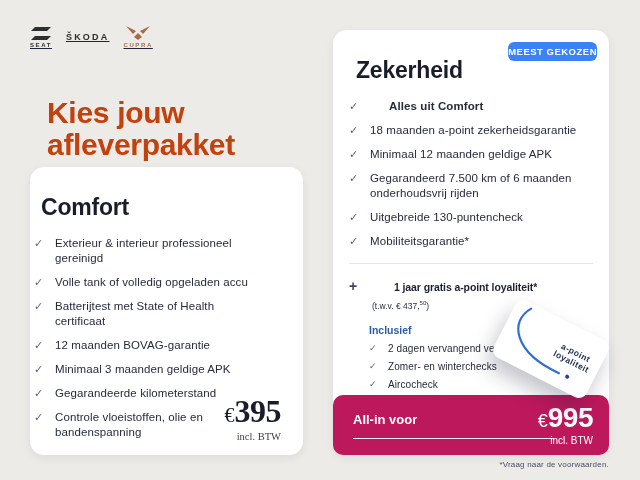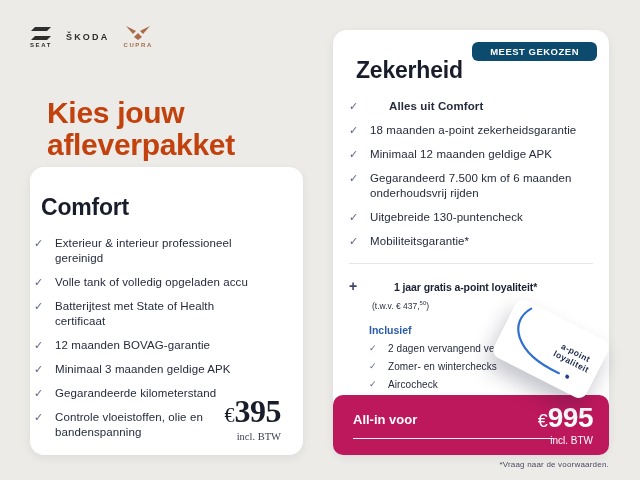--- a/index.html
+++ b/index.html
@@ -5,21 +5,21 @@
   html,body { margin:0; padding:0; }
   body {
     width:640px; height:480px;
     background:#ecebe7;
     font-family:"Liberation Sans", sans-serif;
     color:#20253a;
   }
   #stage { position:relative; width:640px; height:480px; overflow:hidden; background:#ecebe7; }
 
   
-  .logos { position:absolute; left:30px; top:26px; display:flex; align-items:center; gap:14px; }
+  .logos { position:absolute; left:30px; top:26px; display:flex; align-items:center; gap:14px;text-decoration:underline; }
   .logo { display:flex; flex-direction:column; align-items:center; gap:2px; }
   .logo-label { font-size:6px; font-weight:700; letter-spacing:1.6px; color:#2e2e2e; }
   .cupra-label { color:#a96a47; }
   .skoda-word { font-size:9px; font-weight:700; letter-spacing:2.2px; color:#2e2e2e; }
 
   
   h1 {
     position:absolute; left:30px; top:80px; margin:17px;
     font-size:30px; font-weight:600; line-height:1.08;
     letter-spacing:-0.3px; color:#c2410c;
@@ -44,23 +44,23 @@
 
   
   .price-block { position:absolute; right:22px; bottom:13px; text-align:right; color:#191d2b;font-family:Liberation Serif, serif; }
   .price .cur { font-size:20px; font-weight:400; }
   .price .amt { font-size:32px; font-weight:700; letter-spacing:-0.5px; }
   .pnote { font-size:10.5px; color:#3c4153; margin-top:1px; }
 
   
   .badge {
     position:absolute; top:12px; right:12px;
-    background:#0c4a6e; color:#fff;
+    background:#3b82f6; color:#fff;
     font-size:9.5px; font-weight:700; letter-spacing:0.5px;
-    padding:4px 18px; border-radius:6px;
+    padding:4px 0; border-radius:6px;
   }
   .divider { border:none; border-top:1px solid #e5e5e8; margin:14px 0 13px; }
 
   .addon { display:flex; gap:8px; align-items:baseline; }
   .plus { font-size:14px; font-weight:600; color:#3c4468; flex:0 0 12px; }
   .addon-title { font-size:10.5px; font-weight:700; color:#1c2133; white-space:nowrap; letter-spacing:-0.1px;margin-left:25px; }
   .addon-value { font-size:8.5px; color:#2a2f44; white-space:nowrap; margin-left:3px; }
   .addon-value .sup { font-size:6px; vertical-align:super; }
 
   .inclusief { margin:11px 0 6px 20px; color:#2b5ca9; font-weight:700; font-size:10.5px; }

